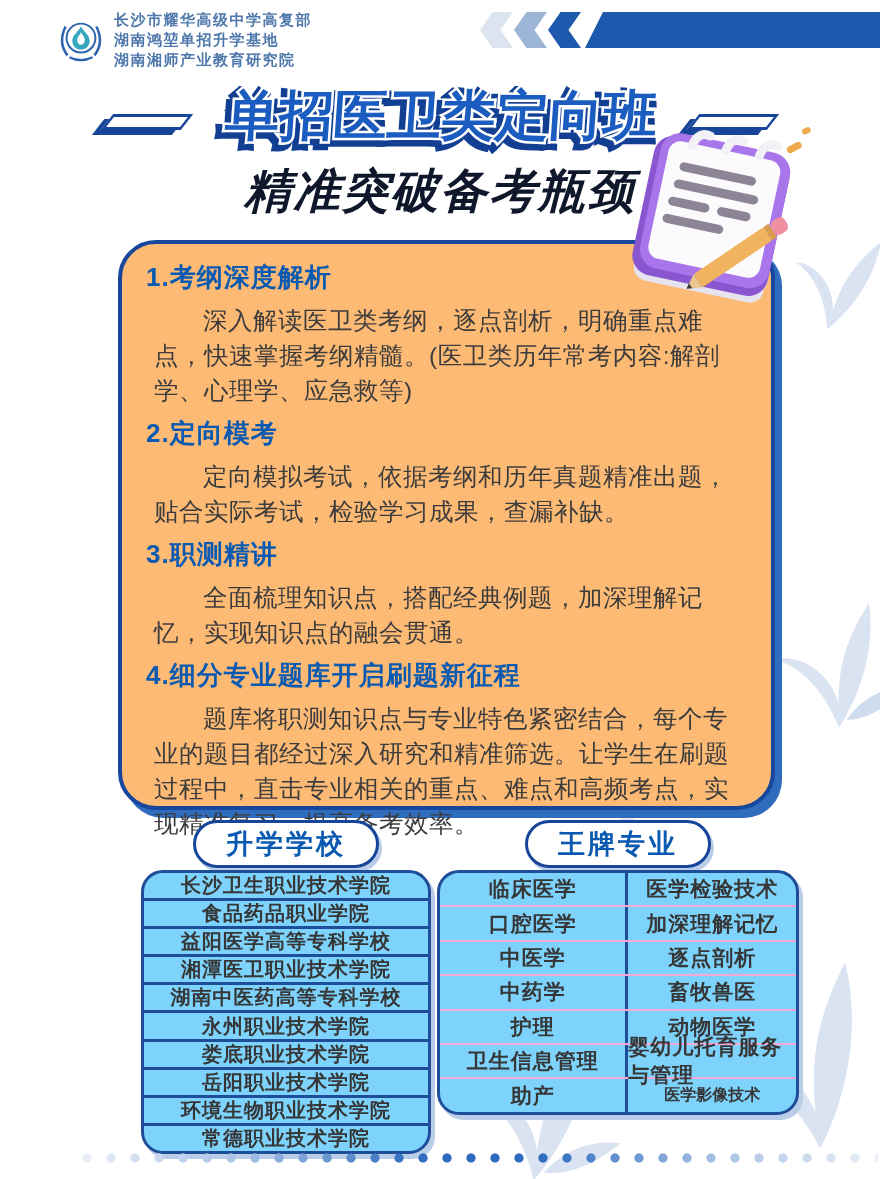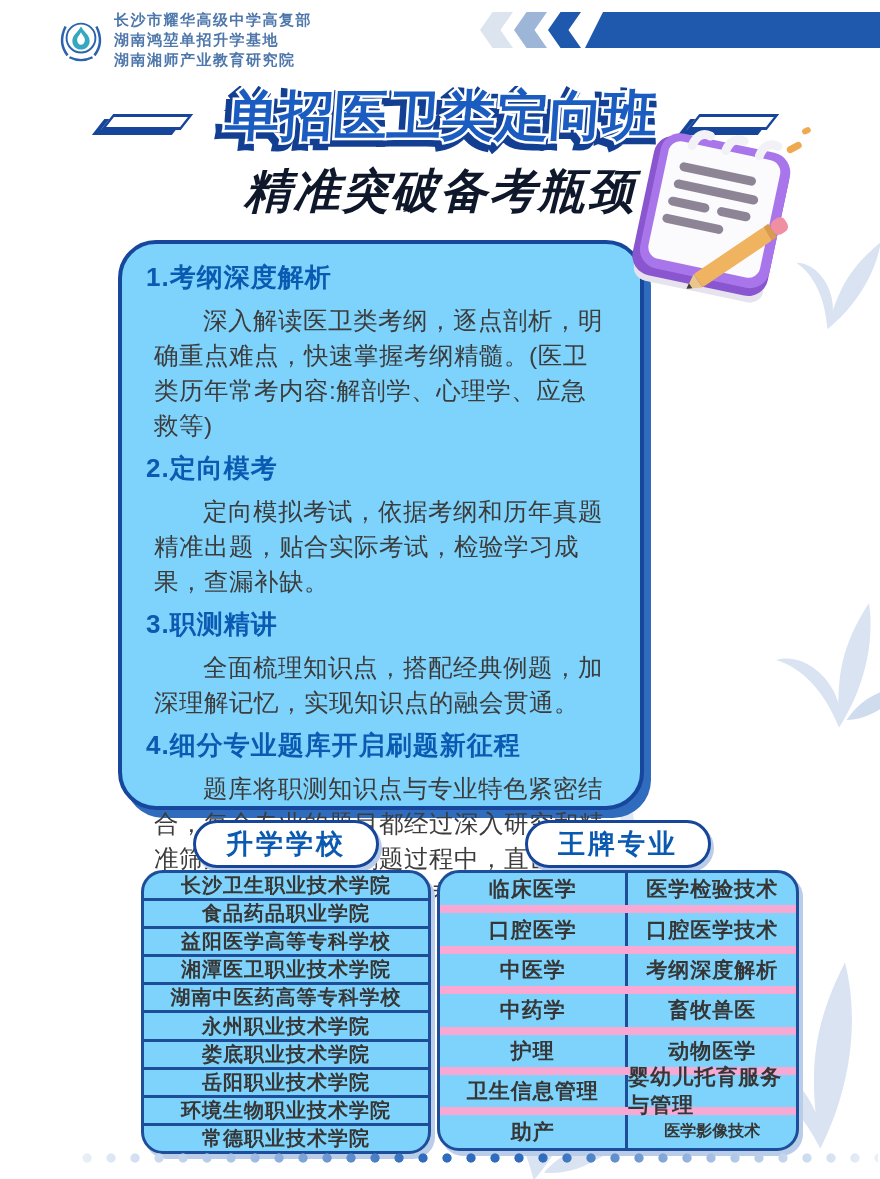--- a/index.html
+++ b/index.html
@@ -24,39 +24,39 @@
         transform:skewX(-38deg);box-shadow:-5px 5px 0 #16459a;}
   .title-svg{transform:skewX(-4deg);}
   .title-svg text{font-family:"Liberation Sans",sans-serif;font-weight:900;font-size:54px;}
   .t-shadow{fill:#123f92;stroke:#123f92;stroke-width:10;}
   .t-main{fill:#1a5cc0;stroke:#ffffff;stroke-width:5;paint-order:stroke;}
   .subtitle{position:absolute;top:160px;left:0;width:100%;text-align:center;z-index:2;
             font-size:47px;font-weight:900;font-style:italic;color:#0f172a;letter-spacing:2px;}
   
   .notepad{position:absolute;left:616px;top:116px;z-index:4;}
   
-  .main-box{position:absolute;left:118px;top:240px;width:526px;height:570px;background:#7dd3fc;
+  .main-box{position:absolute;left:118px;top:240px;width:657px;height:570px;background:#fdba74;
             border:4px solid #17479c;border-radius:38px;box-shadow:7px 8px 0 #2f6cbd;
             box-sizing:border-box;padding:16px 26px 14px 24px;z-index:2;}
   .sec-h{font-size:26px;font-weight:800;color:#0b5ab2;margin:5px 0 3px;letter-spacing:1px;}
   .sec-h:first-child{margin-top:0;}
   .sec-p{font-size:24.5px;color:#3c3c3c;line-height:1.43;text-indent:2em;margin:8px;letter-spacing:0.5px;}
   
   .col{position:absolute;top:820px;display:flex;flex-direction:column;align-items:center;z-index:2;padding-left:29px;}
   .col-left{left:112px;width:290px;}
   .col-right{left:408px;width:362px;}
   .pill{display:inline-flex;align-items:center;justify-content:center;padding:3px 30px;
         border-radius:28px;border:3px solid #16459a;background:#fff;color:#0b5ab2;
         font-size:27px;font-weight:800;letter-spacing:3px;box-shadow:3px 4px 0 #b9cde9;}
   .table{width:100%;margin-top:2px;background:#7dd3fc;border:3px solid #1e4d9a;border-radius:22px;
          box-shadow:4px 5px 0 #b9cde9;overflow:hidden;box-sizing:border-box;}
   .s-row{display:flex;align-items:center;justify-content:center;height:25.1px;font-size:20px;
          font-weight:600;color:#363636;border-top:3px solid #1e4d9a;letter-spacing:1px;}
   .s-row:first-child{border-top:none;}
-  .m-row{display:flex;height:32.4px;border-top:8px solid #f9a8d4;}
+  .m-row{display:flex;height:32.4px;border-top:2px solid #f9a8d4;}
   .m-row:first-child{border-top:none;}
   .m-cell{display:flex;align-items:center;justify-content:center;font-size:21px;font-weight:600;
           color:#363636;letter-spacing:1px;}
   .m-cell.c-a{width:52.5%;}
   .m-cell.c-b{width:47.5%;border-left:3px solid #1e4d9a;}
   .m-row:nth-child(7) .m-cell.c-b{font-size:16px;letter-spacing:0;}
   
   .dots{position:absolute;left:80px;right:2px;top:1151px;height:14px;z-index:2;
     background:linear-gradient(90deg,#eaf0f8 0%,#a9c2e5 20%,#2f6cbd 42%,#2f6cbd 58%,#a9c2e5 80%,#eaf0f8 100%);
     -webkit-mask-image:radial-gradient(circle at 7px 7px,#000 4.2px,transparent 5px);
@@ -183,25 +183,25 @@
 
   <div class="col col-right">
     <div class="pill">王牌专业</div>
     <div class="table majors">
       <div class="m-row">
         <div class="m-cell c-a">临床医学</div>
         <div class="m-cell c-b">医学检验技术</div>
       </div>
       <div class="m-row">
         <div class="m-cell c-a">口腔医学</div>
-        <div class="m-cell c-b">口腔医学技术</div>
+        <div class="m-cell c-b">加深理解记忆</div>
       </div>
       <div class="m-row">
         <div class="m-cell c-a">中医学</div>
-        <div class="m-cell c-b">考纲深度解析</div>
+        <div class="m-cell c-b">逐点剖析</div>
       </div>
       <div class="m-row">
         <div class="m-cell c-a">中药学</div>
         <div class="m-cell c-b">畜牧兽医</div>
       </div>
       <div class="m-row">
         <div class="m-cell c-a">护理</div>
         <div class="m-cell c-b">动物医学</div>
       </div>
       <div class="m-row">

